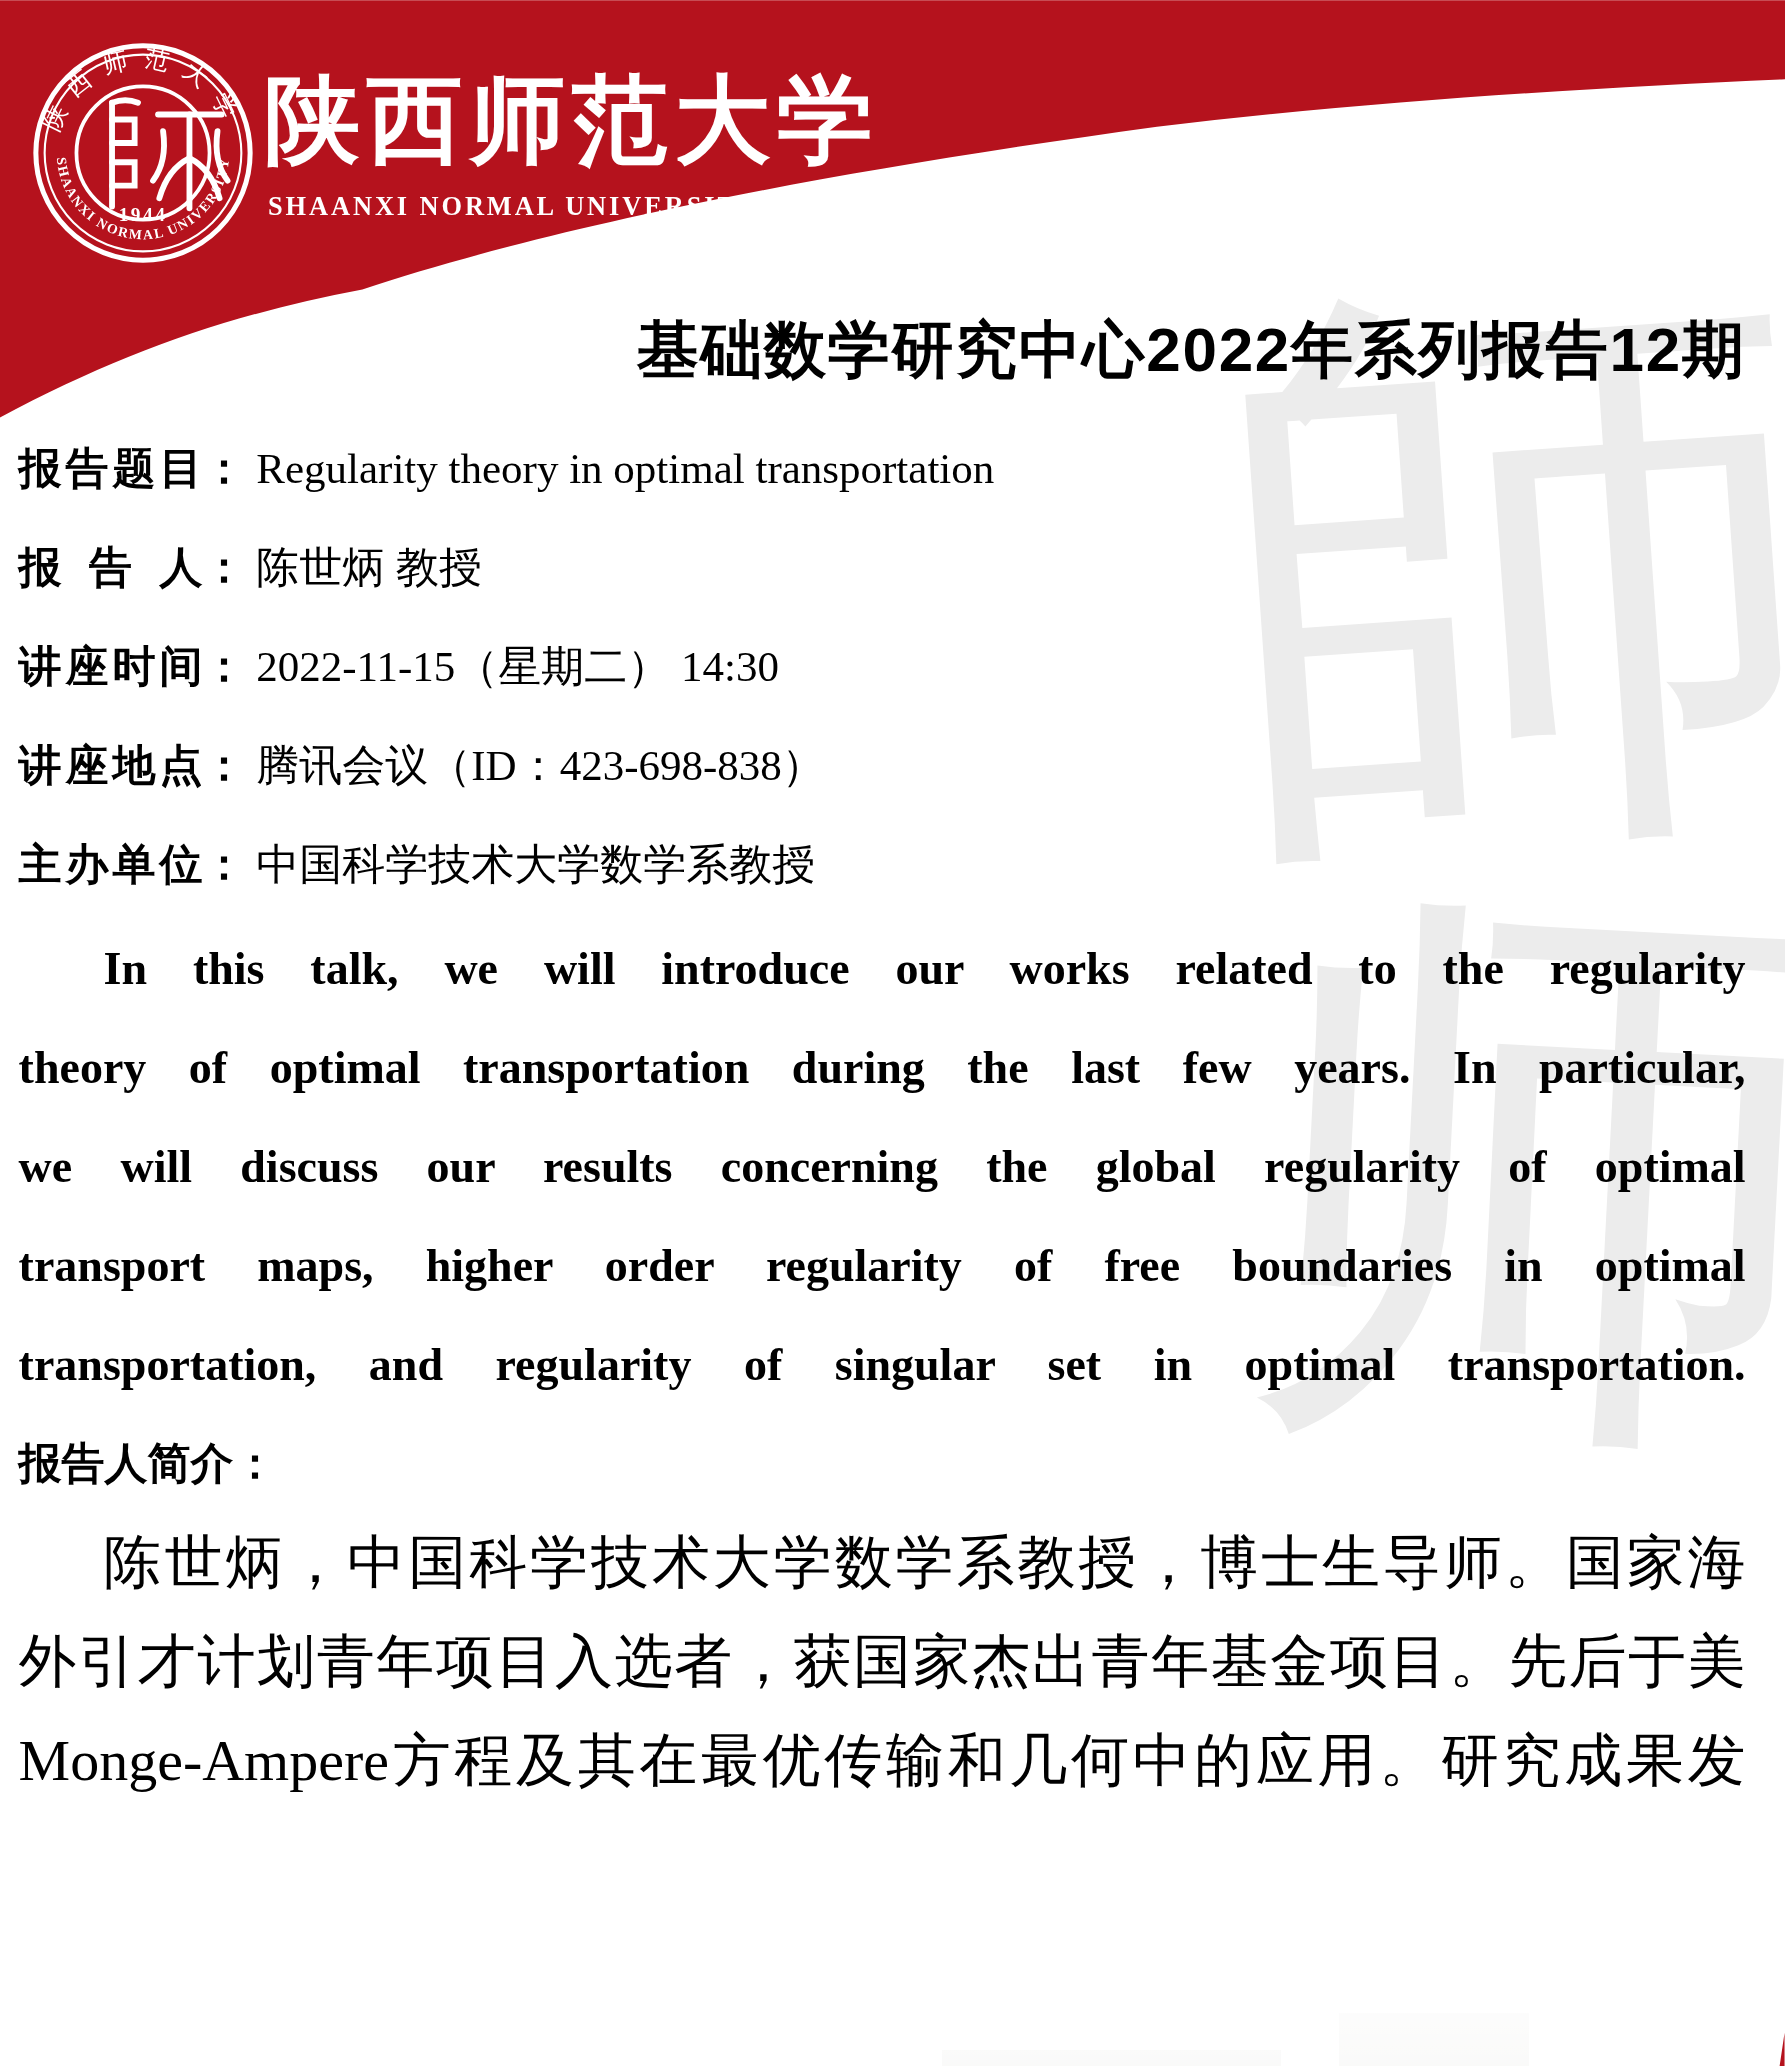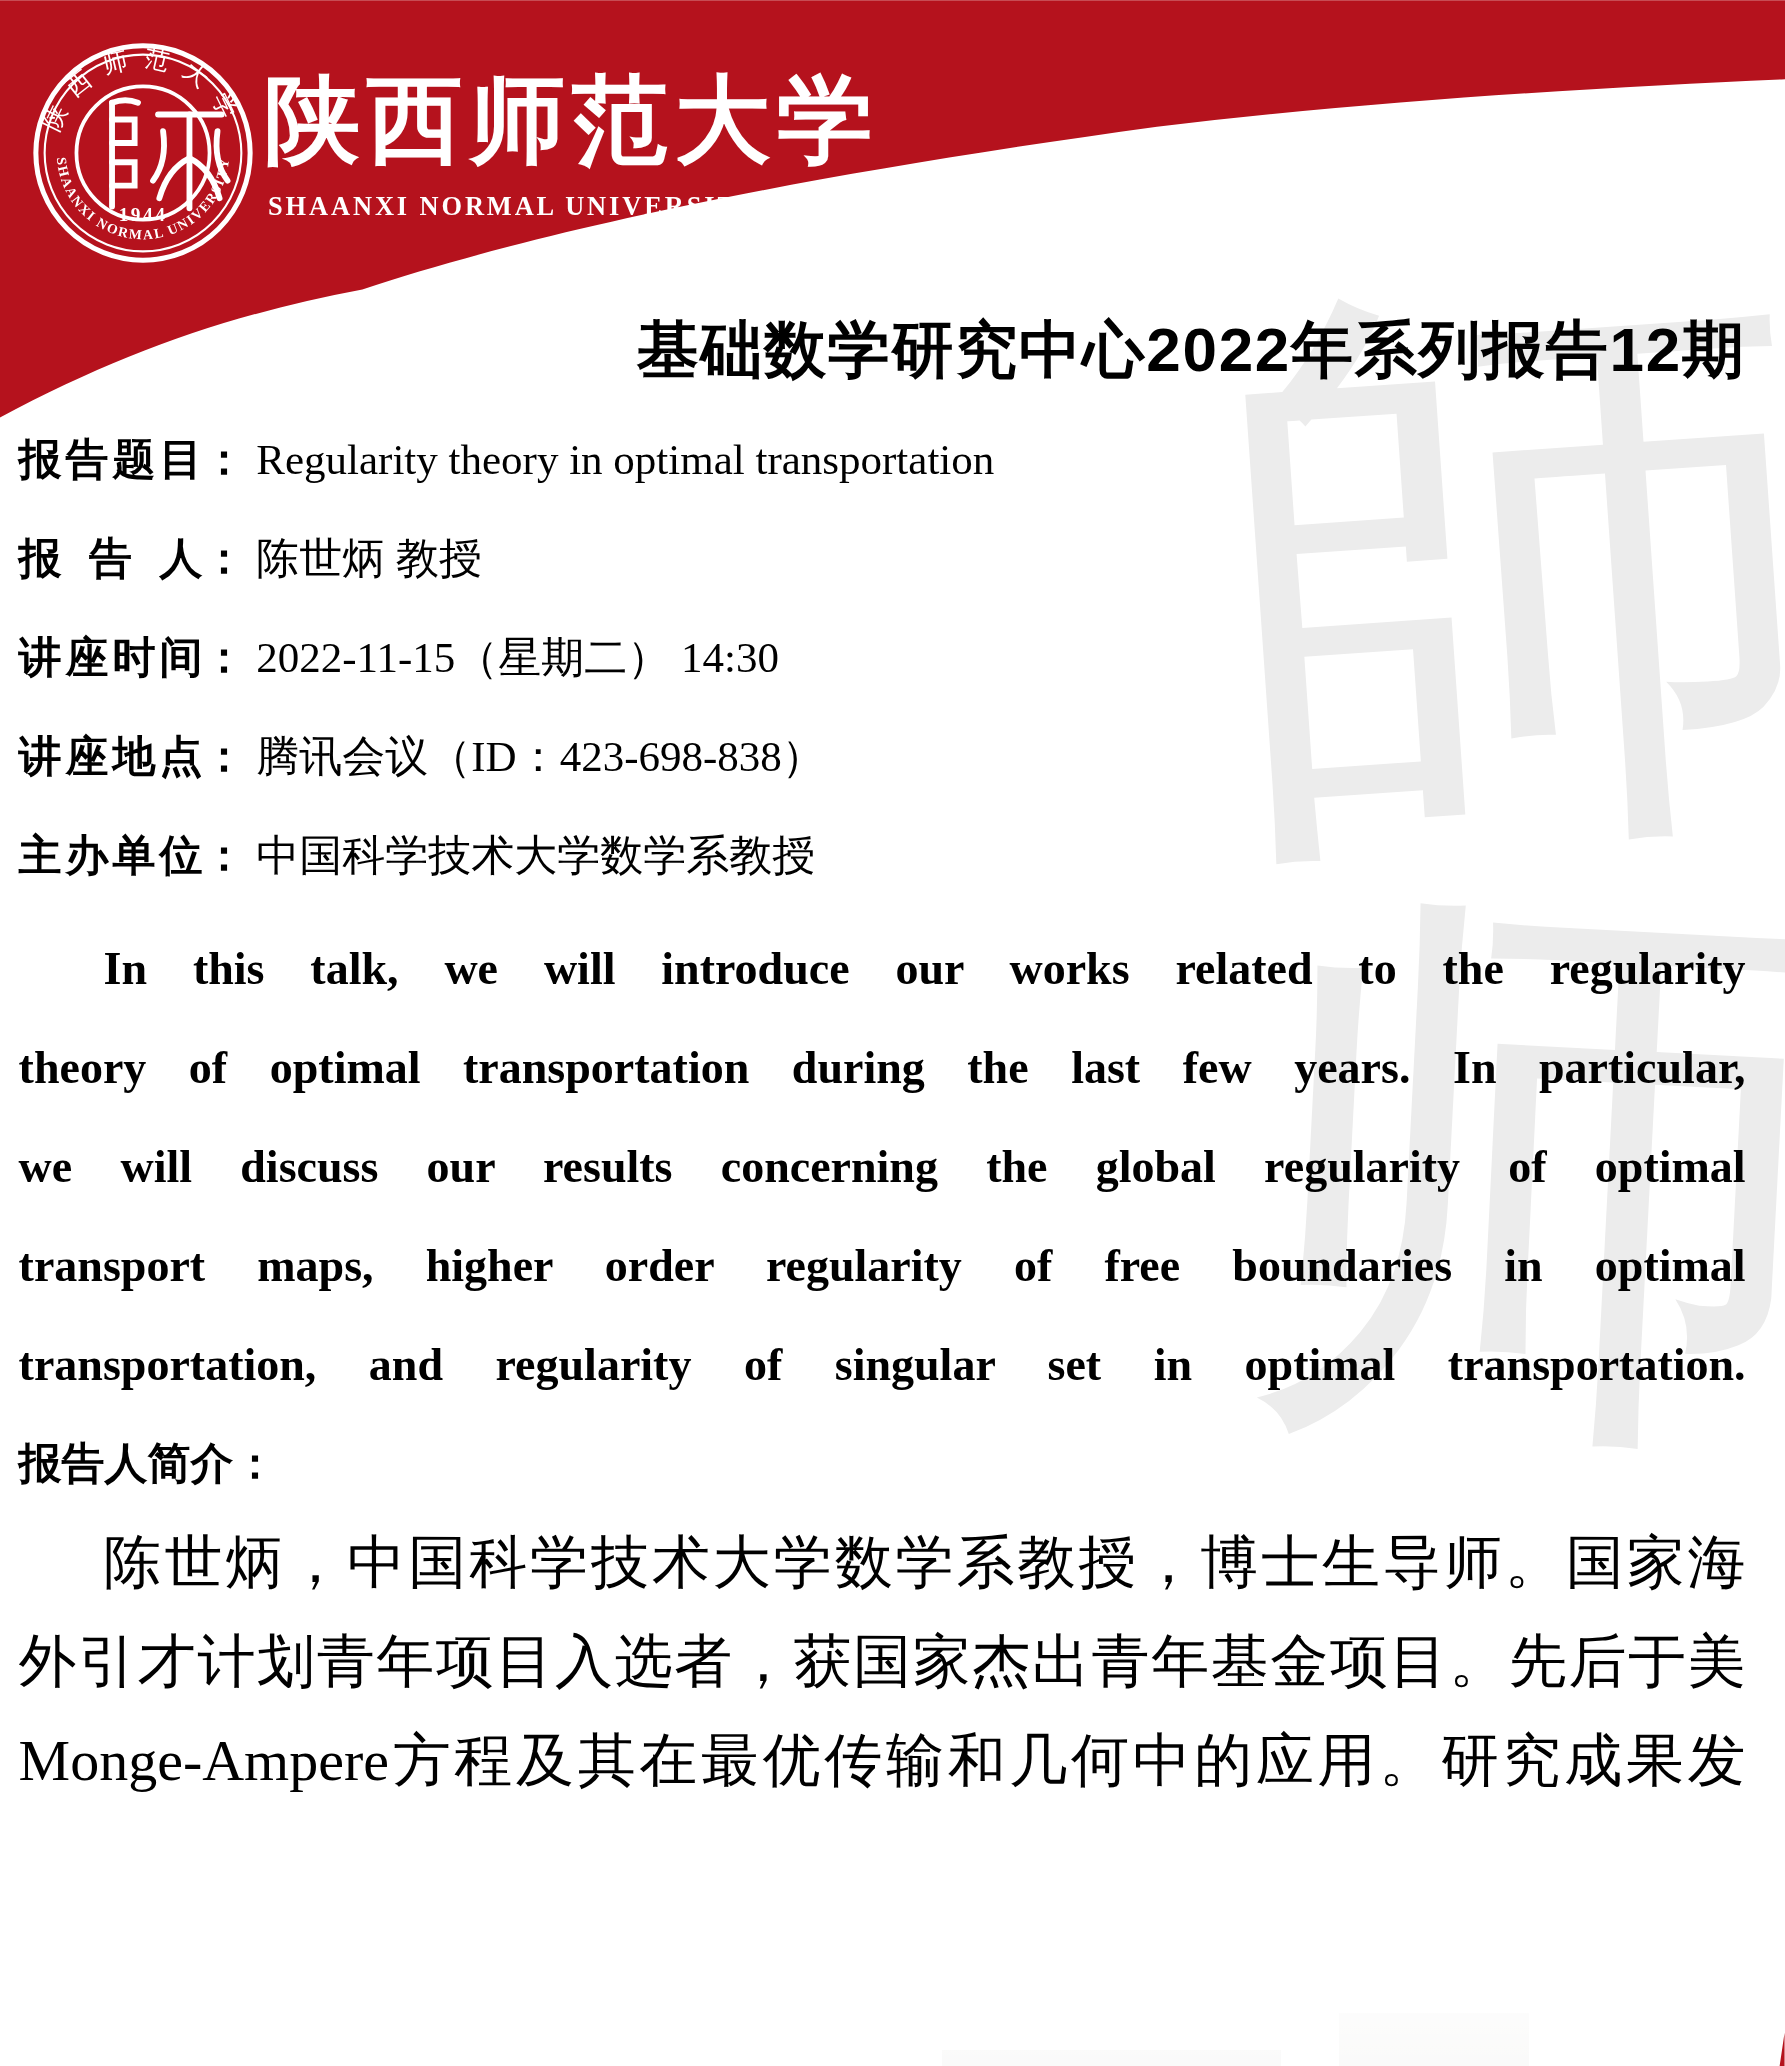--- a/index.html
+++ b/index.html
@@ -29,21 +29,21 @@
   .campus .blk{position:absolute;background:rgba(150,150,135,0.16);}
   .b3{left:942px;top:87px;width:339px;height:347px;}
   .b4{left:1339px;top:50px;width:190px;height:384px;background:rgba(150,150,140,0.12);}
   .fade{position:absolute;left:0;top:0;width:1785px;height:615px;
      background:linear-gradient(to bottom,#fff 0%,rgba(255,255,255,0.2) 45%,rgba(255,255,255,0.55) 100%);}
 
   
   .content{position:absolute;left:18.6px;top:289px;width:1727px;z-index:3;}
   .main-title{text-align:right;font-family:"Liberation Sans",sans-serif;font-weight:700;
               font-size:62px;line-height:79px;padding-top:20.7px;margin:0 0 35px 0;letter-spacing:1.7px;}
-  .field-row{height:99px;line-height:70px;white-space:nowrap;}
+  .field-row{height:99px;line-height:88px;white-space:nowrap;}
   .field-label{display:inline-block;width:184px;vertical-align:baseline;
                font-family:"Liberation Sans",sans-serif;font-weight:700;font-size:43px;
                text-align:justify;text-align-last:justify;}
   .field-colon{font-family:"Liberation Sans",sans-serif;font-weight:700;font-size:43px;}
   .field-value{font-family:"Liberation Serif",serif;font-size:43px;margin-left:10.7px;}
   .section-heading{height:99px;line-height:99px;font-family:"Liberation Sans",sans-serif;
                    font-weight:700;font-size:43px;}
   .para-line{height:99px;line-height:99px;text-align:justify;text-align-last:justify;
              font-family:"Liberation Serif",serif;}
   .abstract .para-line{font-size:46px;font-weight:bold;}

